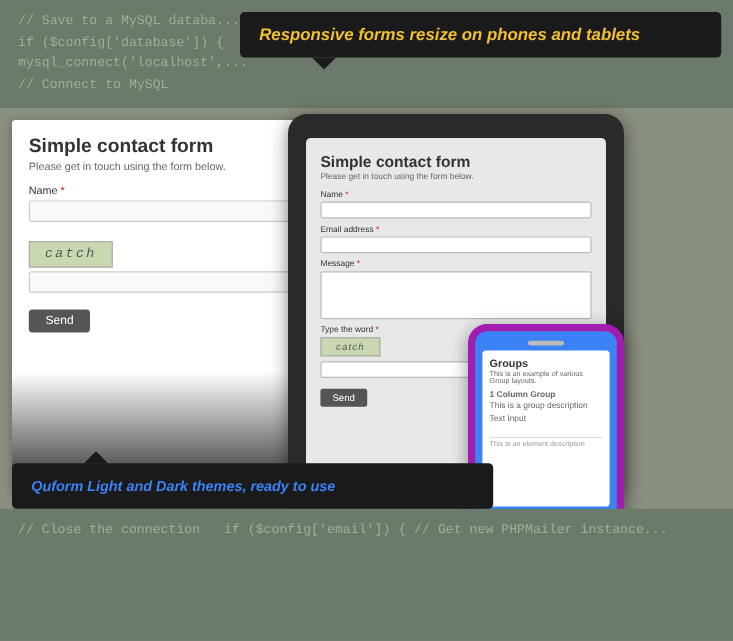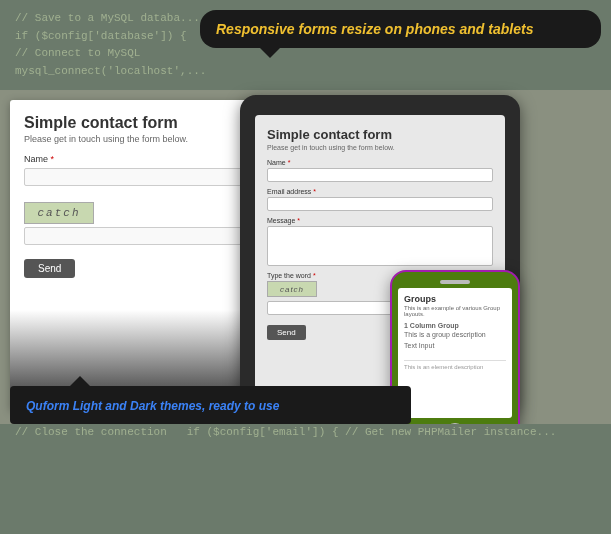--- a/index.html
+++ b/index.html
@@ -28,21 +28,21 @@
       display: block;
     }
 
     
     .top-callout {
       position: absolute;
       top: 10px;
       left: 200px;
       right: 10px;
       background: #1a1a1a;
-      border-radius: 16px;
+      border-radius: 4px;
       padding: 10px 16px;
       z-index: 10;
     }
     .top-callout::after {
       content: '';
       position: absolute;
       bottom: -10px;
       left: 60px;
       border-left: 10px solid transparent;
       border-right: 10px solid transparent;
@@ -243,25 +243,25 @@
     .phone-mockup {
       position: absolute;
       top: 180px;
       left: 390px;
       width: 130px;
       height: 200px;
     }
     .phone-frame {
       width: 100%;
       height: 100%;
-      background: #4d7c0f;
+      background: #3b82f6;
       border-radius: 16px;
       padding: 8px 6px;
       box-shadow: 0 4px 15px rgba(0,0,0,0.4);
-      border: 2px solid #a21caf;
+      border: 6px solid #a21caf;
     }
     .phone-speaker {
       width: 30px;
       height: 4px;
       background: #bbb;
       border-radius: 2px;
       margin: 0 auto 4px auto;
     }
     .phone-screen {
       width: 100%;
@@ -337,21 +337,21 @@
     
     .bottom-code {
       position: absolute;
       bottom: 0;
       left: 0; right: 0;
       height: 110px;
       background: #6b7a6b;
       font-family: 'Courier New', monospace;
       font-size: 11px;
       color: #a0b090;
-      padding: 0 15px;
+      padding: 10px 15px;
       line-height: 1.6;
     }
 
     
     .quform-brand {
       position: absolute;
       bottom: 25px;
       right: 20px;
       text-align: right;
     }
@@ -372,22 +372,22 @@
       color: #888;
       font-style: italic;
     }
   </style>
 </head>
 <body>
 
 <div class="bg-code">
   <span class="code-line">// Save to a MySQL databa...</span>
   <span class="code-line">if ($config['database']) {</span>
+  <span class="code-line">    mysql_connect('localhost',...</span>
   <span class="code-line">    // Connect to MySQL</span>
-  <span class="code-line">    mysql_connect('localhost',...</span>
 </div>
 
 <div class="top-callout">
   <span class="top-callout-text">Responsive forms resize on phones and tablets</span>
 </div>
 
 <div class="content-area">
 
   <div class="form-desktop">
     <div class="form-title">Simple contact form</div>

